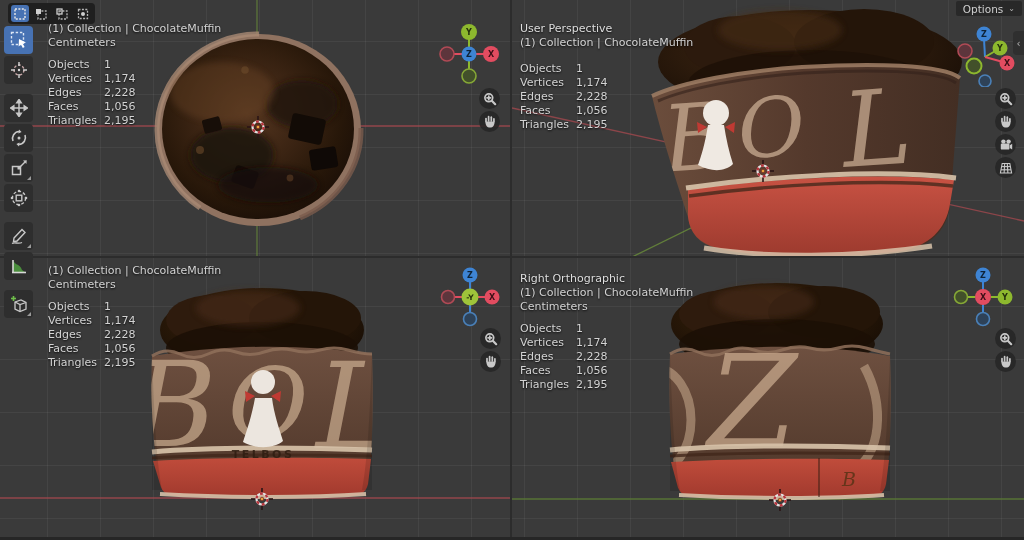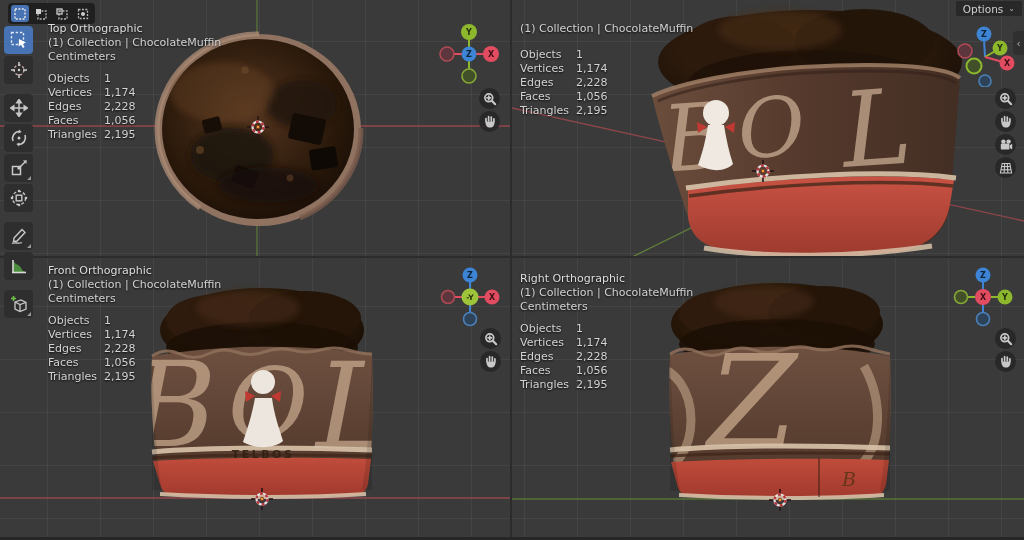--- a/index.html
+++ b/index.html
@@ -422,21 +422,20 @@
         </svg>
       </div>
     <div class="navbtn">
         <svg width="14" height="14" viewBox="-7 -7 14 14">
           <use href="#ic-hand"></use>
         </svg>
       </div>
   </div>
 
   <div class="vp-info" style="left:48px;top:22px">
-    <div class="vp-title">Top Orthographic</div>
     <div>(1) Collection | ChocolateMuffin</div>
     <div>Centimeters</div>
     <div class="stats">
       <div class="stat-row">
           <span class="stat-label">Objects</span>
           <span>1</span>
         </div>
       <div class="stat-row">
           <span class="stat-label">Vertices</span>
           <span>1,174</span>
@@ -450,20 +449,21 @@
           <span>1,056</span>
         </div>
       <div class="stat-row">
           <span class="stat-label">Triangles</span>
           <span>2,195</span>
         </div>
     </div>
   </div>
 
   <div class="vp-info" style="left:520px;top:22px">
+    <div class="vp-title">User Perspective</div>
     <div>(1) Collection | ChocolateMuffin</div>
     <div class="stats tight">
       <div class="stat-row">
           <span class="stat-label">Objects</span>
           <span>1</span>
         </div>
       <div class="stat-row">
           <span class="stat-label">Vertices</span>
           <span>1,174</span>
         </div>
@@ -476,21 +476,20 @@
           <span>1,056</span>
         </div>
       <div class="stat-row">
           <span class="stat-label">Triangles</span>
           <span>2,195</span>
         </div>
     </div>
   </div>
 
   <div class="vp-info" style="left:48px;top:264px">
-    <div class="vp-title">Front Orthographic</div>
     <div>(1) Collection | ChocolateMuffin</div>
     <div>Centimeters</div>
     <div class="stats">
       <div class="stat-row">
           <span class="stat-label">Objects</span>
           <span>1</span>
         </div>
       <div class="stat-row">
           <span class="stat-label">Vertices</span>
           <span>1,174</span>

